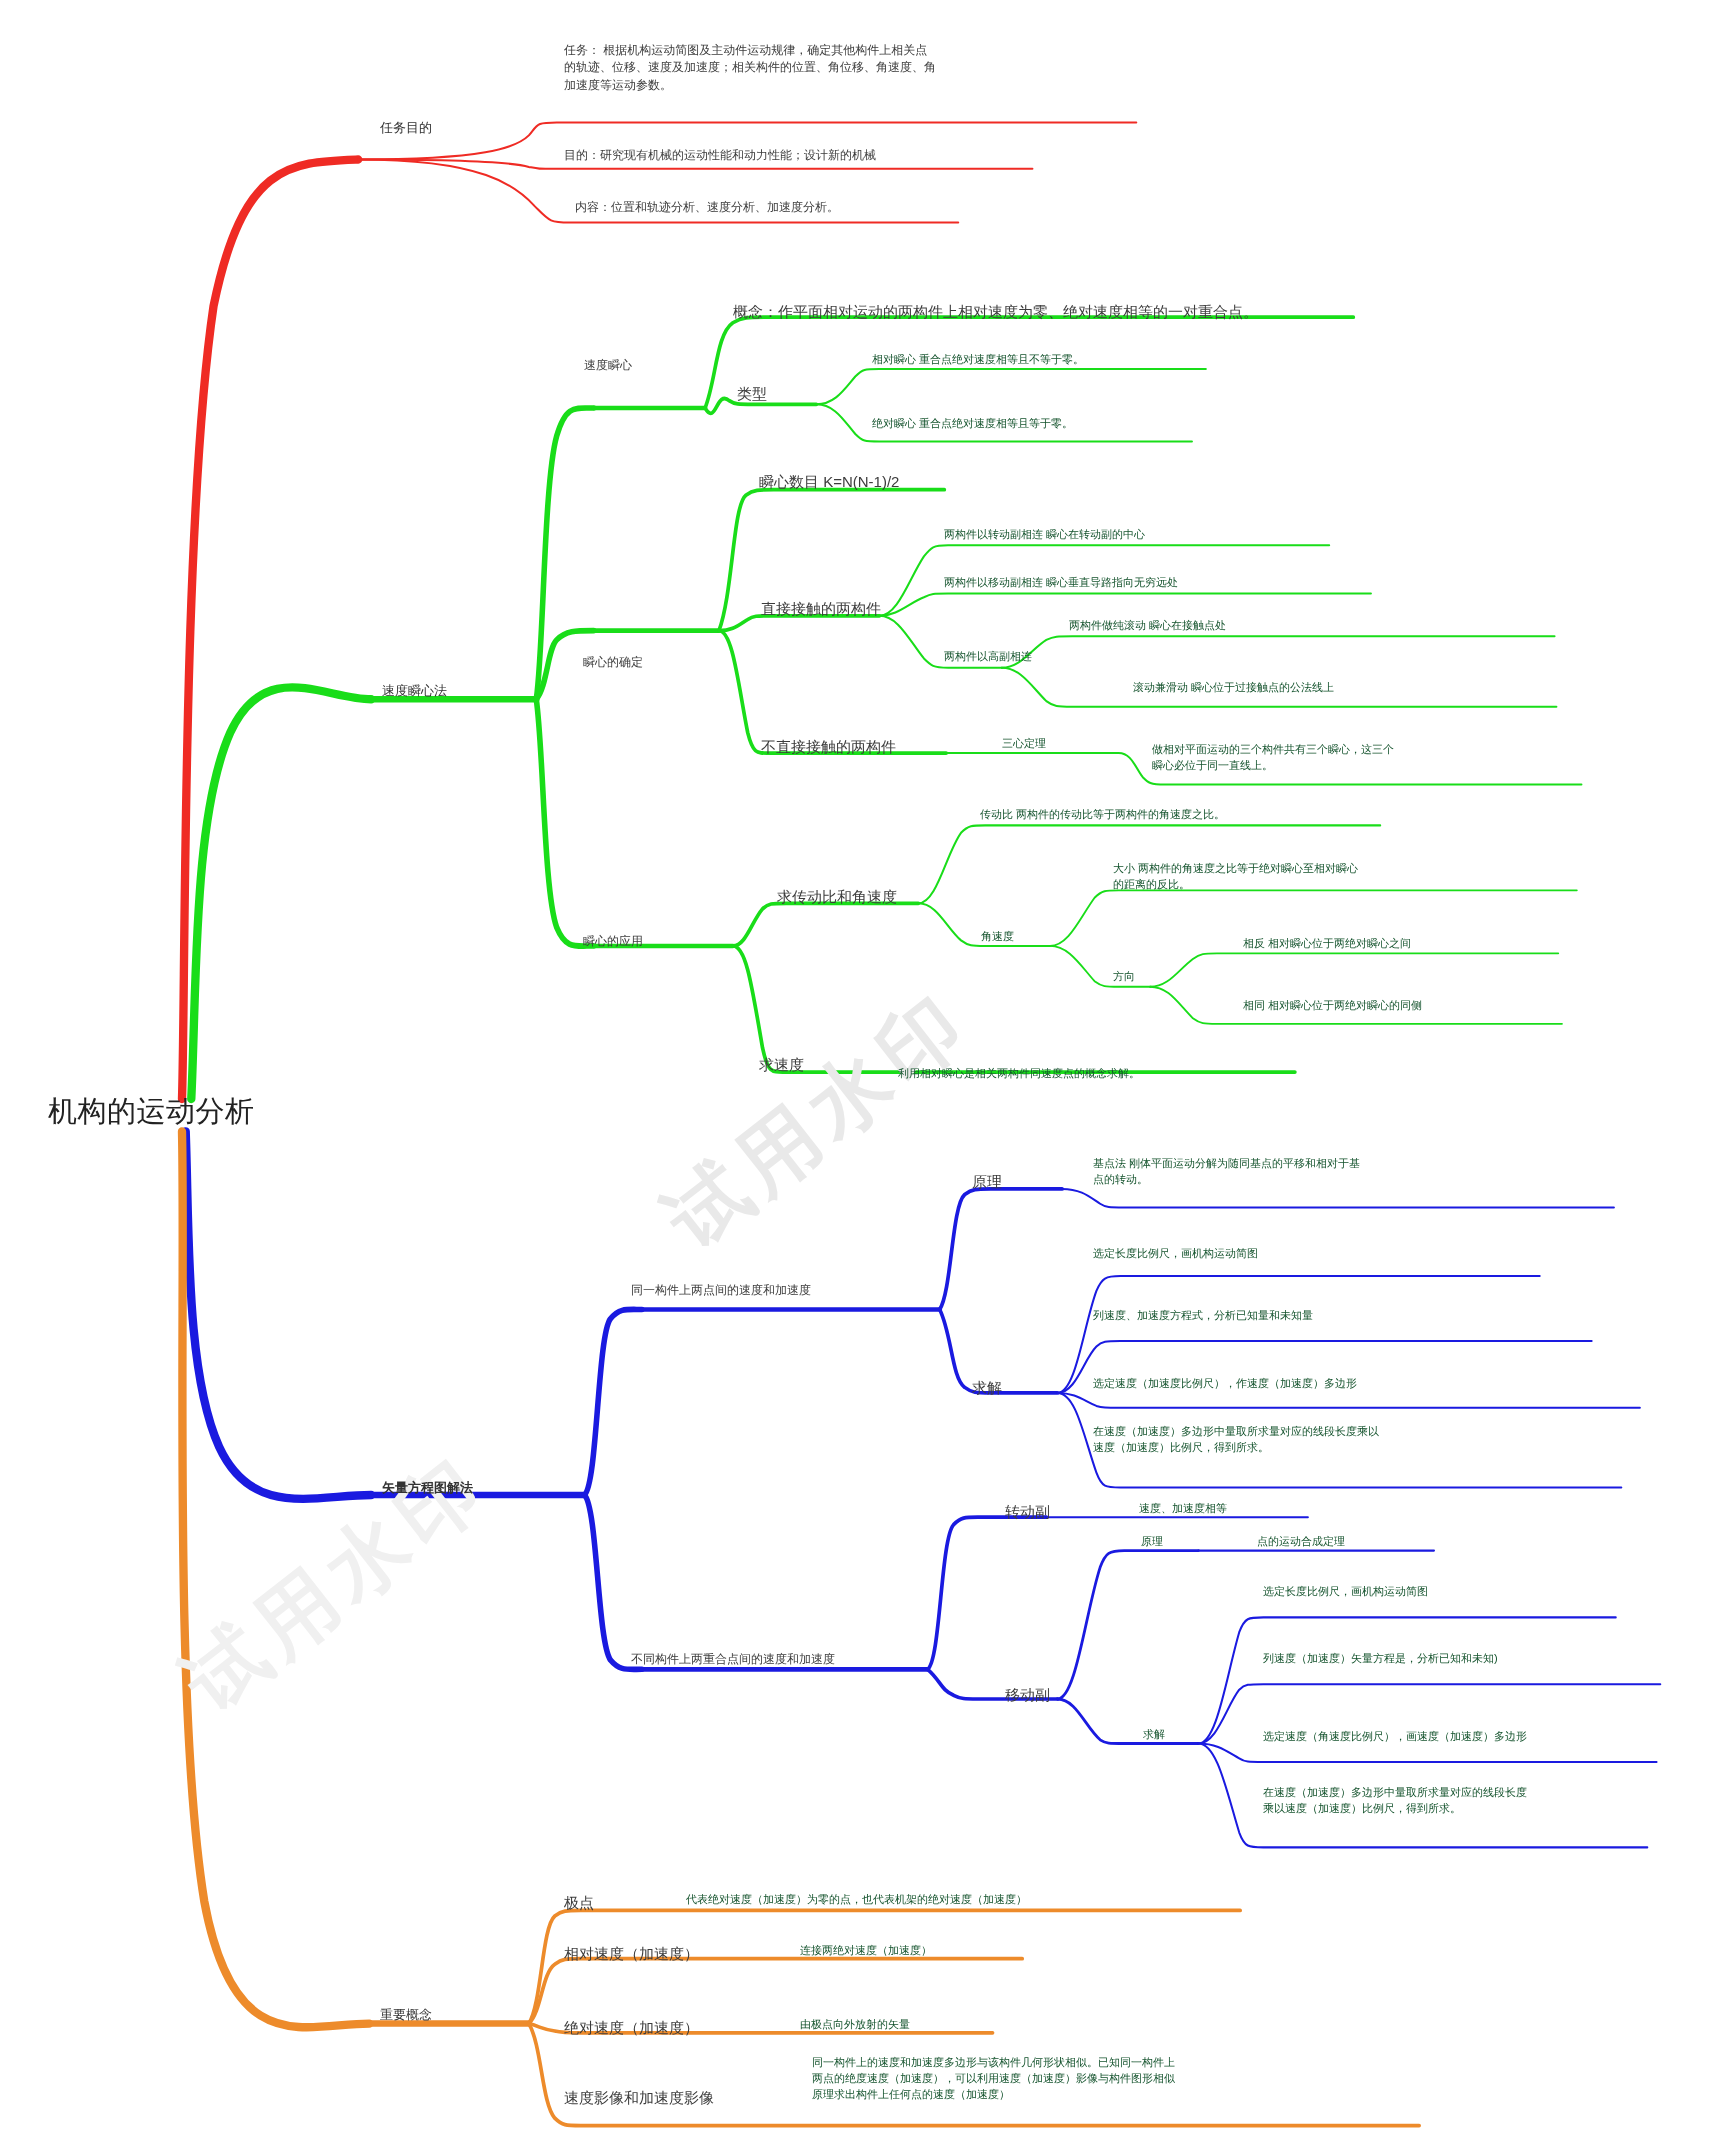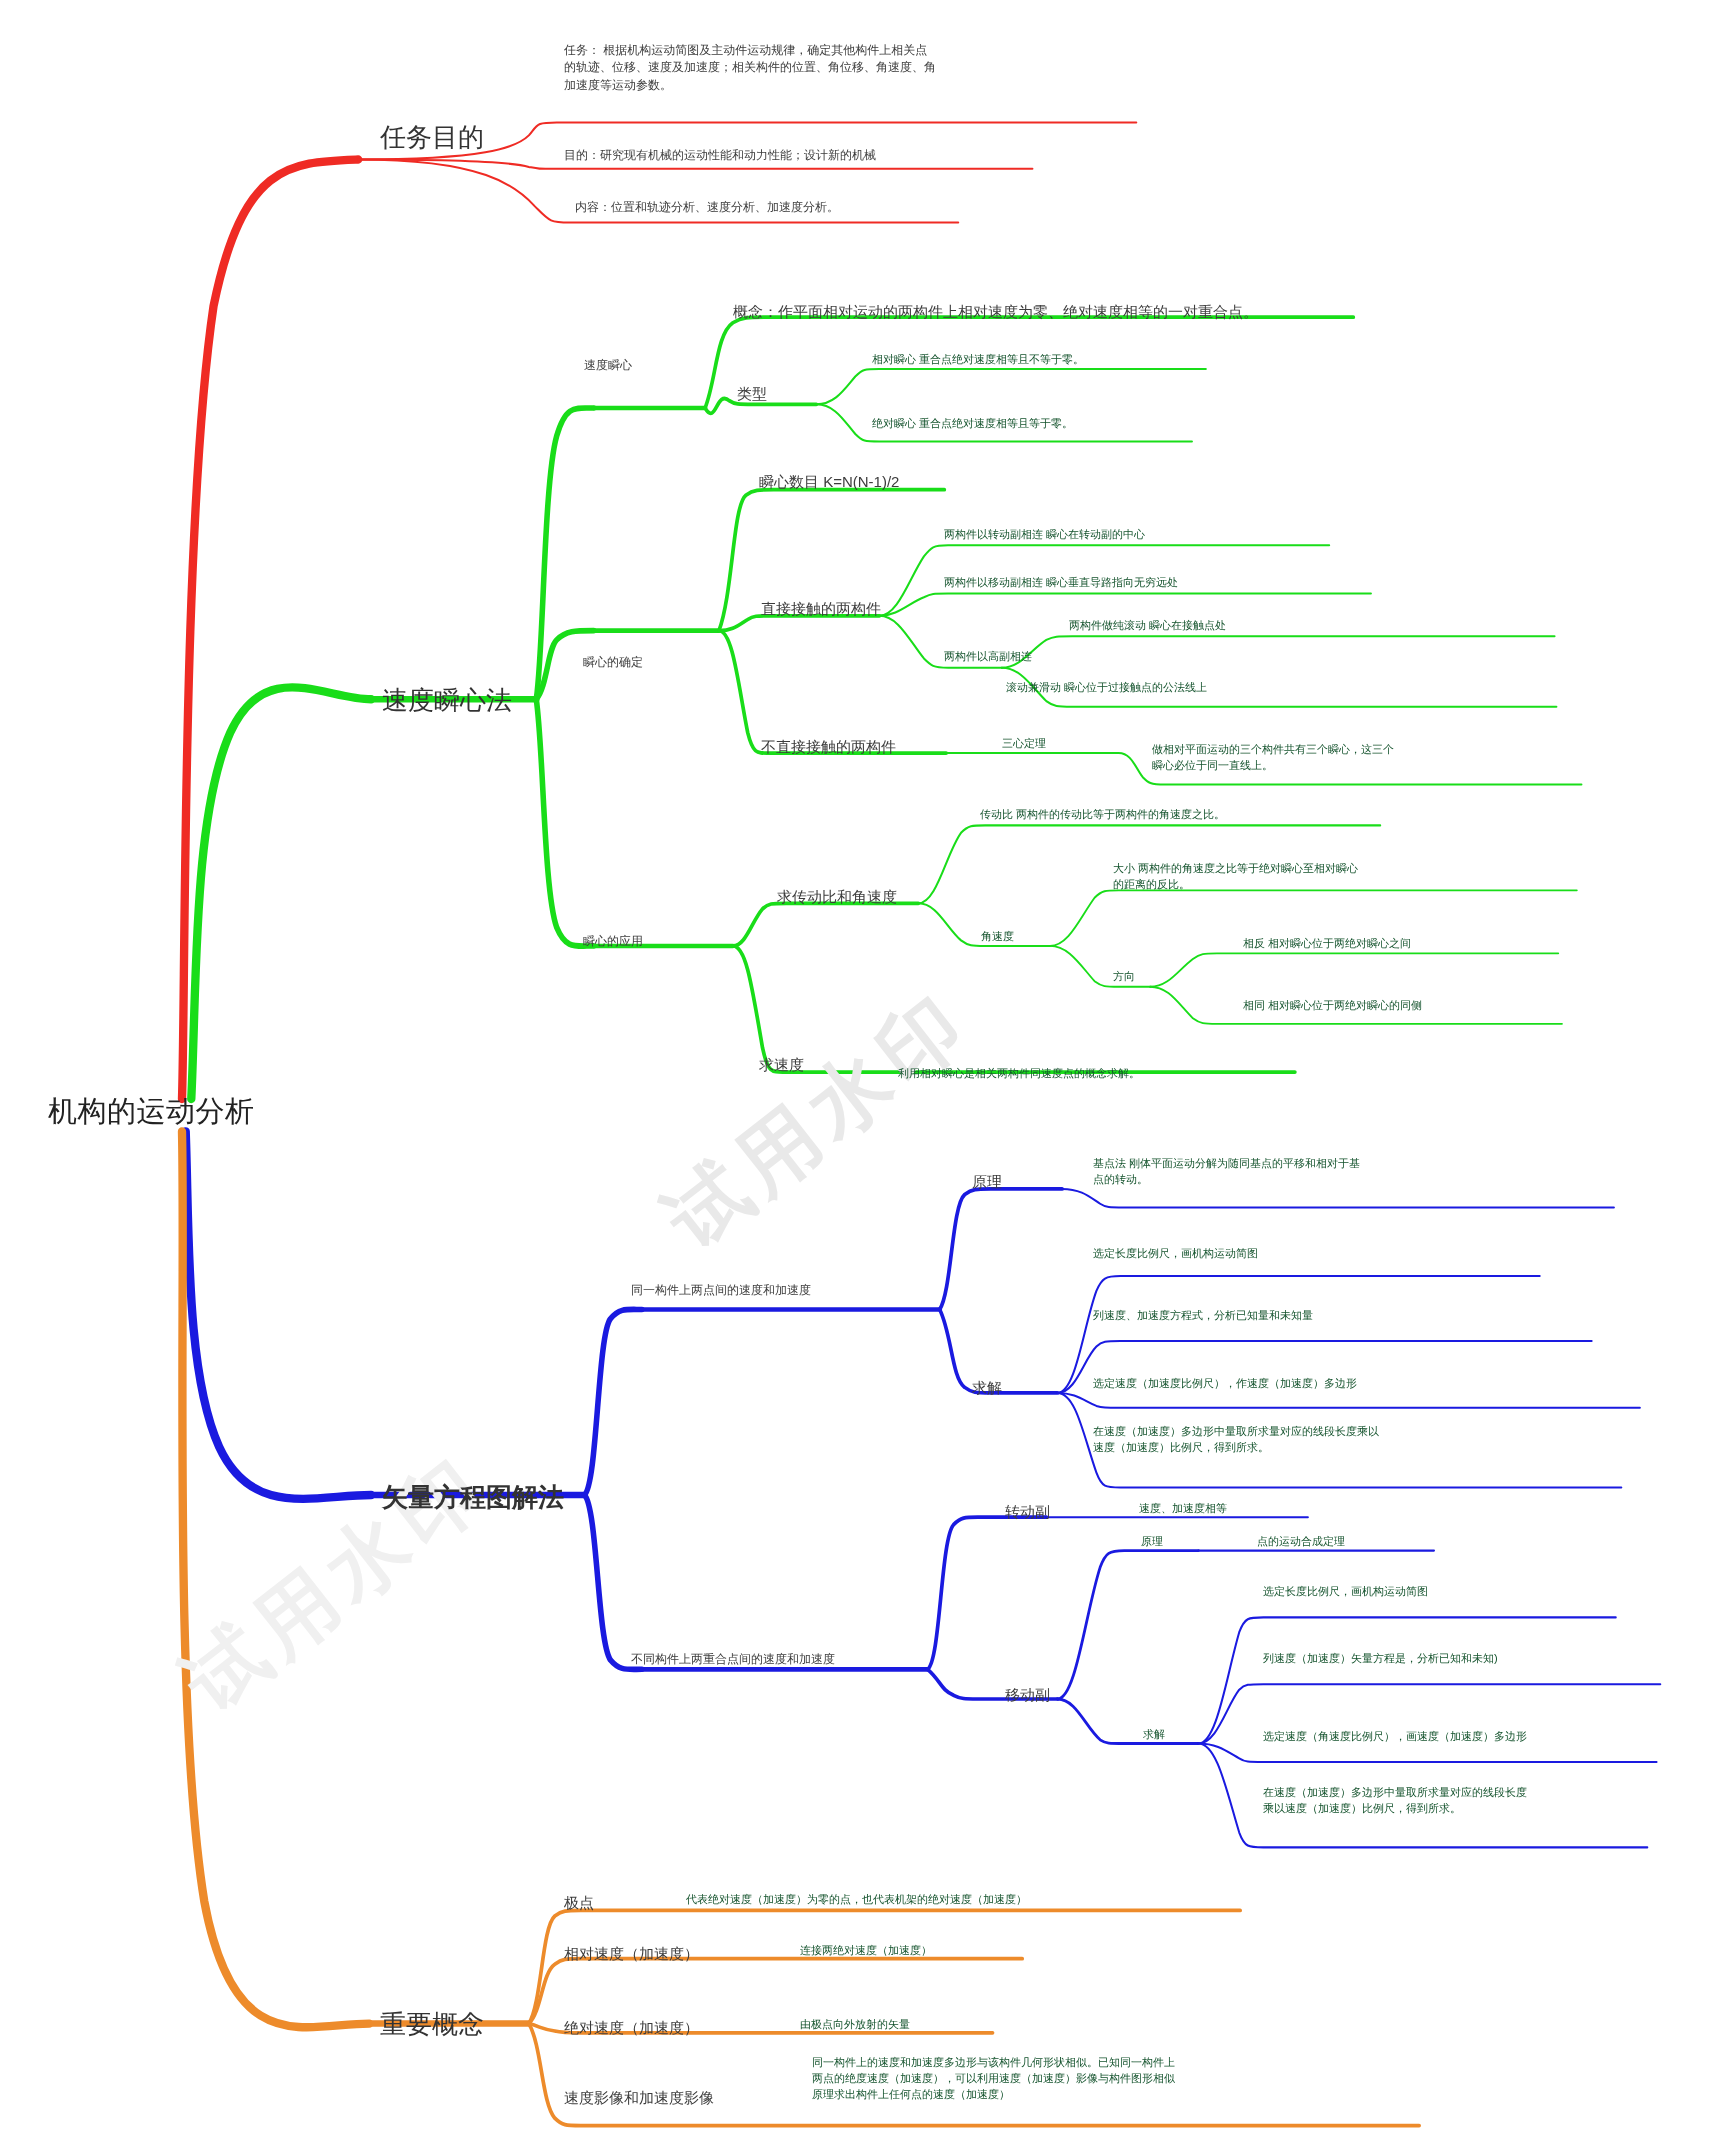--- a/index.html
+++ b/index.html
@@ -1,21 +1,21 @@
 <!DOCTYPE html>
 <html style="font-size:15px"><head>
 <meta charset="utf-8">
 <style>
   html,body{margin:0;padding:0;background:#fff;}
   body{font-family:"Liberation Sans","DejaVu Sans",sans-serif;}
   #page{position:relative;width:1718px;height:2146px;background:#fff;overflow:hidden;}
   #links{position:absolute;left:0;top:0;width:1718px;height:2146px;pointer-events:none;}
   .node{position:absolute;color:#3a3a3a;line-height:1.45;white-space:pre-line;}
   .root{font-size:29px;color:#222;letter-spacing:0.5px;}
-  .lvl1{font-size:26px;color:#333;}
+  .lvl1{font-size:13px;color:#333;}
   .lvl2{font-size:12px;color:#3c3c3c;}
   .lvl3{font-size:15px;color:#3c3c3c;}
   .lvl4{font-size:11px;color:#14532d;}
   .wm{position:absolute;left:640px;top:1067px;transform:rotate(-38deg);
       font-size:80px;color:#e9e9e9;font-weight:bold;letter-spacing:9.3px;
       user-select:none;}
   .wm2{position:absolute;left:158px;top:1530px;transform:rotate(-38deg);
       font-size:80px;color:#f0f0f0;font-weight:bold;letter-spacing:9.3px;
       user-select:none;}
 </style>
@@ -121,21 +121,21 @@
   <div class="node lvl4" style="left:872px;top:352px;">相对瞬心  重合点绝对速度相等且不等于零。</div>
   <div class="node lvl4" style="left:872px;top:416px;">绝对瞬心  重合点绝对速度相等且等于零。</div>
 
   <div class="node lvl2" style="left:583px;top:654px;">瞬心的确定</div>
   <div class="node lvl3" style="left:759px;top:471px;">瞬心数目  K=N(N-1)/2</div>
   <div class="node lvl3" style="left:761px;top:598px;">直接接触的两构件</div>
   <div class="node lvl4" style="left:944px;top:527px;">两构件以转动副相连  瞬心在转动副的中心</div>
   <div class="node lvl4" style="left:944px;top:575px;">两构件以移动副相连  瞬心垂直导路指向无穷远处</div>
   <div class="node lvl4" style="left:944px;top:649px;">两构件以高副相连</div>
   <div class="node lvl4" style="left:1069px;top:618px;">两构件做纯滚动  瞬心在接触点处</div>
-  <div class="node lvl4" style="left:1006px;top:680px;">滚动兼滑动  瞬心位于过接触点的公法线上</div>
+  <div class="node lvl4" style="left:1133px;top:680px;">滚动兼滑动  瞬心位于过接触点的公法线上</div>
   <div class="node lvl3" style="left:761px;top:736px;">不直接接触的两构件</div>
   <div class="node lvl4" style="left:1002px;top:736px;">三心定理</div>
   <div class="node lvl4" style="left:1152px;top:742px;width:390px;">做相对平面运动的三个构件共有三个瞬心，这三个
 瞬心必位于同一直线上。</div>
 
   <div class="node lvl2" style="left:583px;top:933px;">瞬心的应用</div>
   <div class="node lvl3" style="left:777px;top:886px;">求传动比和角速度</div>
   <div class="node lvl4" style="left:980px;top:807px;">传动比  两构件的传动比等于两构件的角速度之比。</div>
   <div class="node lvl4" style="left:981px;top:929px;">角速度</div>
   <div class="node lvl4" style="left:1113px;top:861px;width:390px;">大小    两构件的角速度之比等于绝对瞬心至相对瞬心

